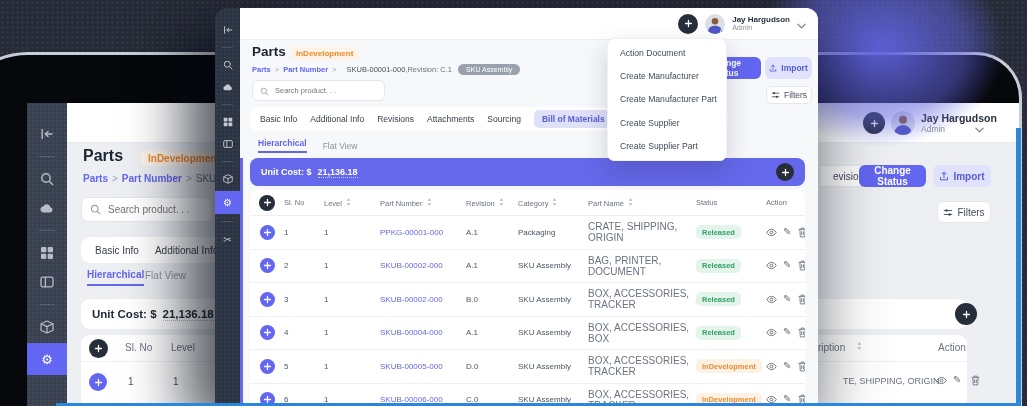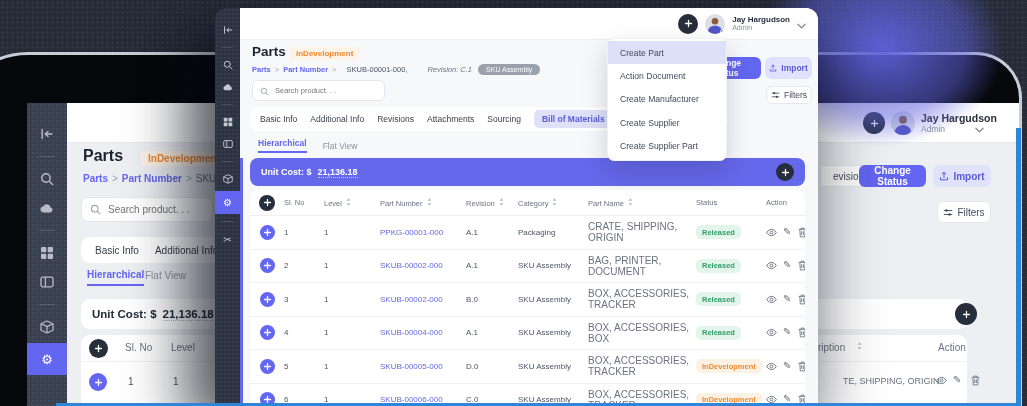--- a/index.html
+++ b/index.html
@@ -356,21 +356,21 @@
 
     <div class="f-abs f-title" style="left:12px;top:36px;">Parts</div>
     <span class="f-abs badge-indev f-badge" style="left:50px;top:39px;">InDevelopment</span>
 
     <div class="f-abs f-crumb" style="left:12px;top:56px;">
       <span class="crumb-link">Parts</span>
         <span class="crumb-sep">&gt;</span>
         <span class="crumb-link">Part Number</span>
         <span class="crumb-sep">&gt;</span>
         <span style="color:#4b5563;padding-left:6px;">SKUB-00001-000,</span>
-        <span style="font-style:italic;margin-left:20px;">Revision: C.1</span>
+        <span style="margin-left:0;">Revision: C.1</span>
         <span class="pill-gray">SKU Assembly</span>
     </div>
 
     <div class="f-abs f-search" style="left:12px;top:72px;">
       <span><svg viewBox="0 0 14 14" fill="none">
             <circle cx="6" cy="6" r="4.2" stroke="currentColor" stroke-width="1.4"></circle>
             <path d="M9.4 9.4 12.6 12.6" stroke="currentColor" stroke-width="1.4" stroke-linecap="round"></path>
           </svg></span>
       <input placeholder="Search product. . ." style="">
     </div>
@@ -756,20 +756,20 @@
                 </svg>
               </button>
             </div>
           </div>
         </div>
       </div>
   </div>
 </div>
 
 <div class="menu" id="menu">
-    <div class="menu-item hl">Create Part</div>
     <div class="menu-item">Action Document</div>
     <div class="menu-item">Create Manufacturer</div>
+    <div class="menu-item">Create Manufacturer Part</div>
     <div class="menu-item">Create Supplier</div>
     <div class="menu-item">Create Supplier Part</div>
   </div>
 
 <div class="edge-bottom"></div>
 
 </body></html>

